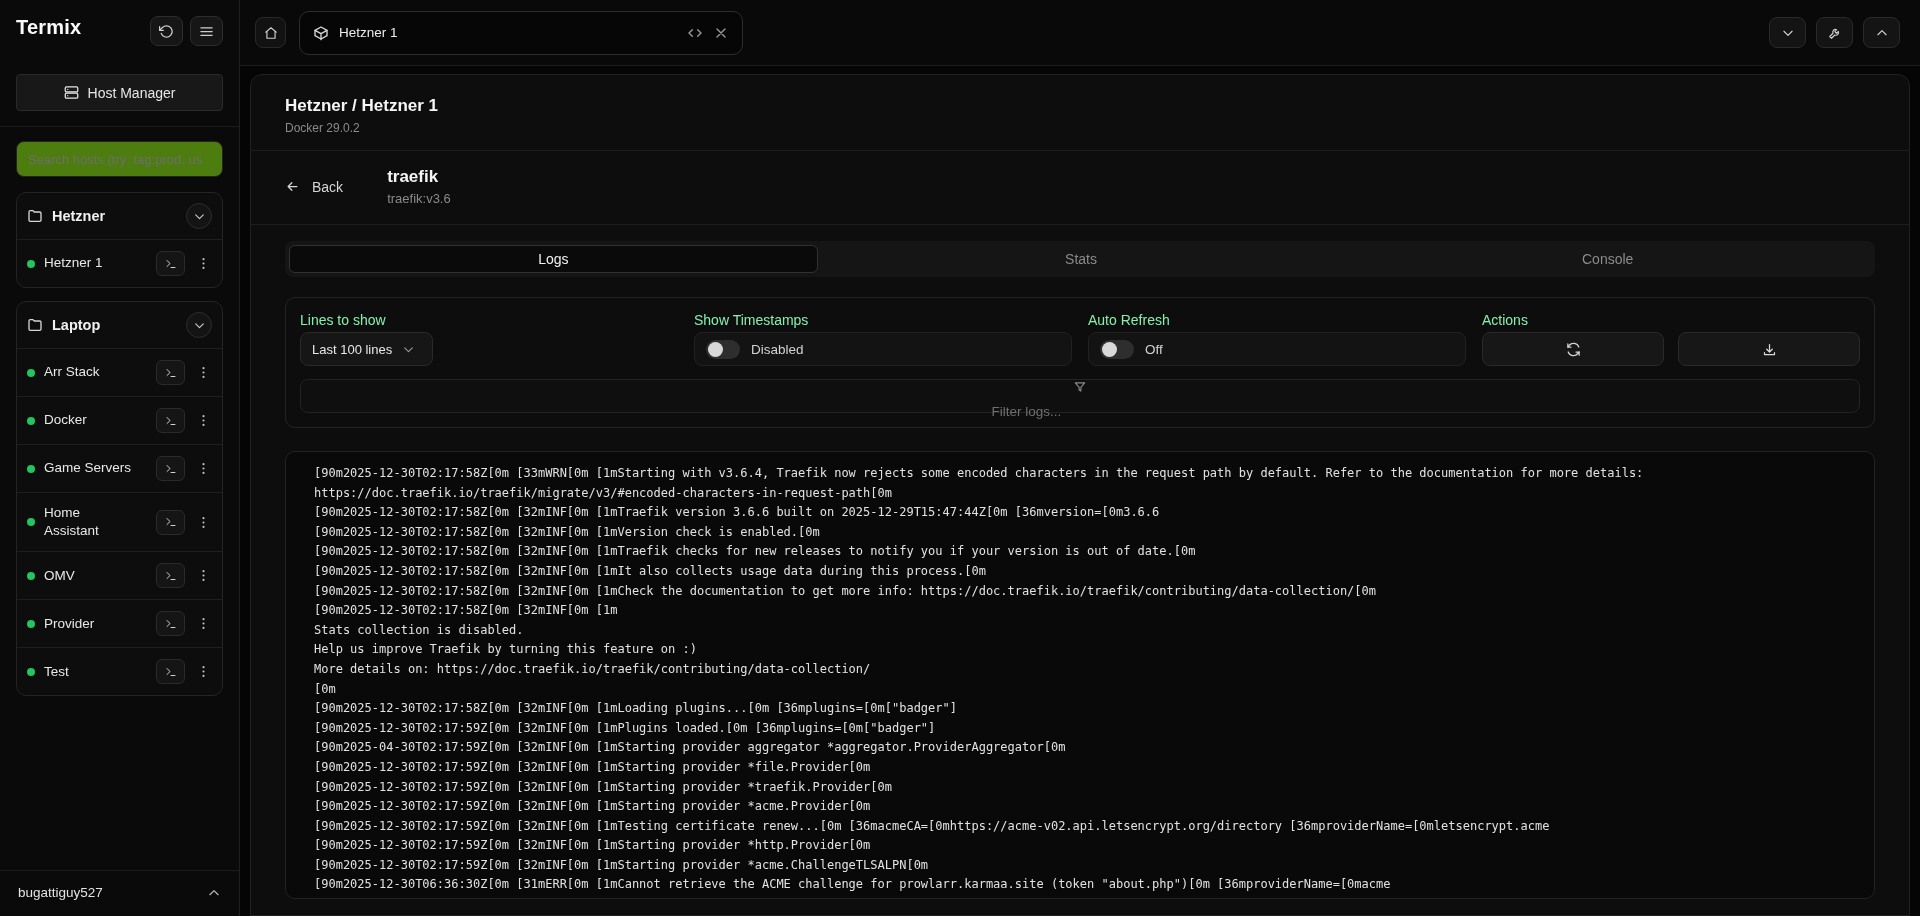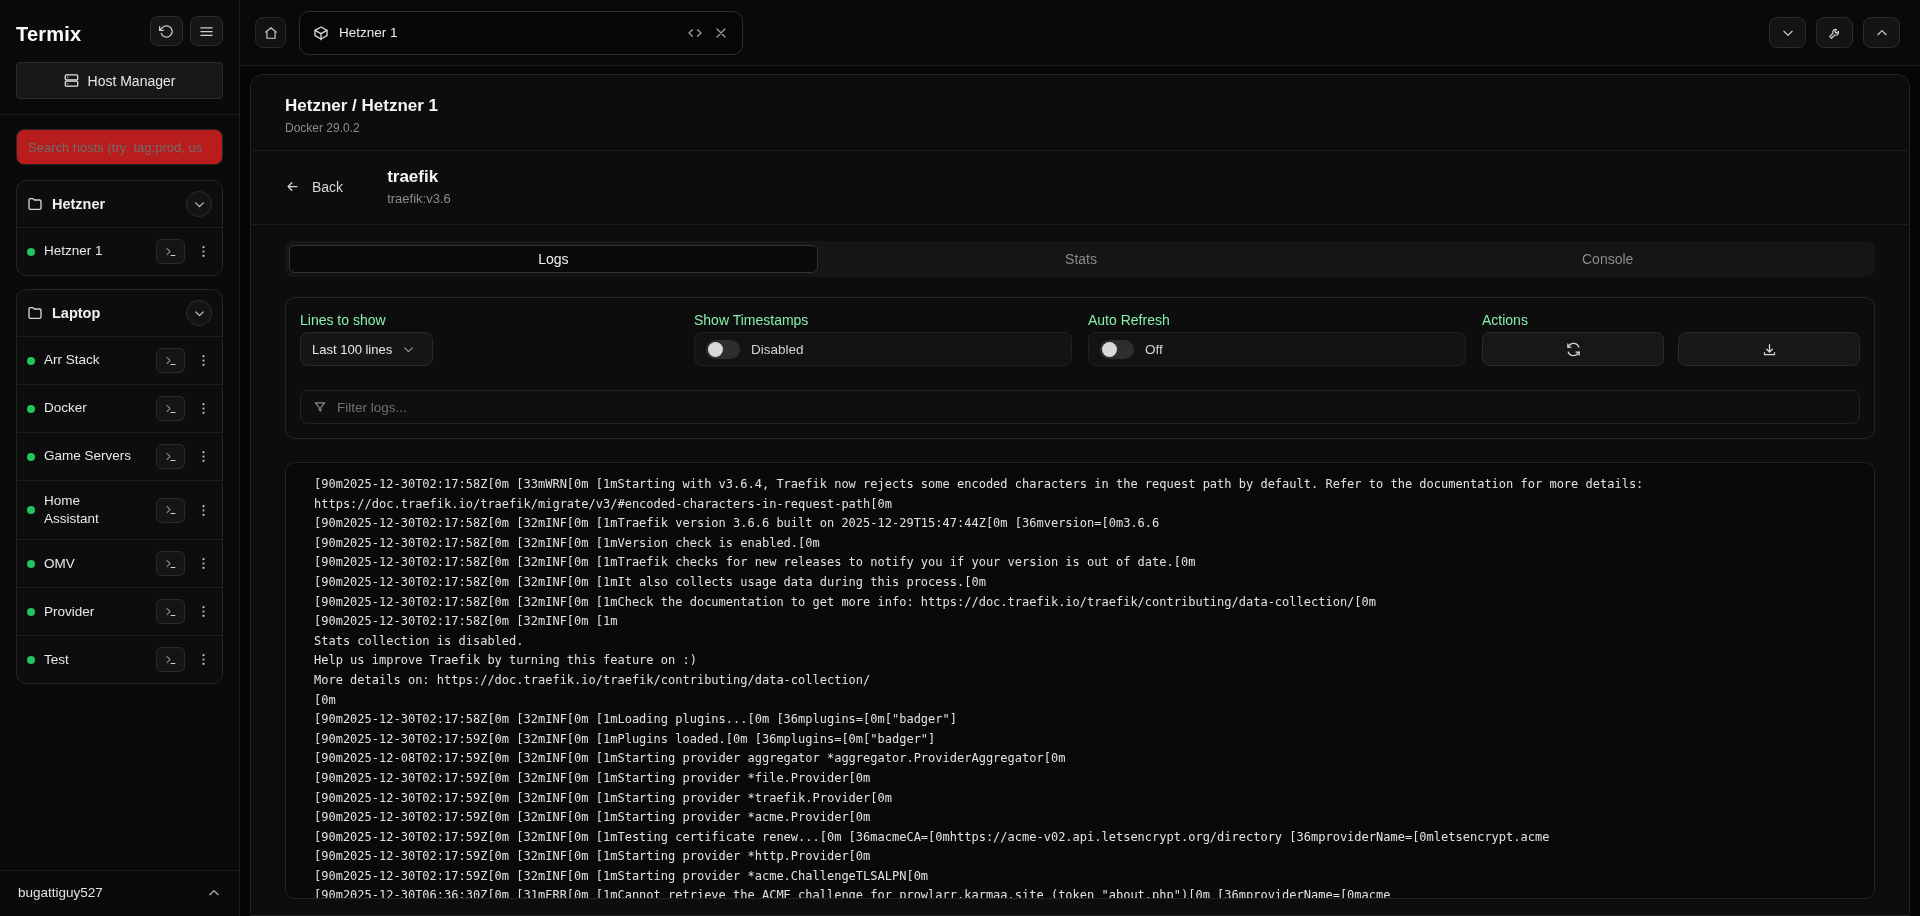--- a/index.html
+++ b/index.html
@@ -5,31 +5,31 @@
   * { margin:0; padding:0; box-sizing:border-box; }
   html,body { width:1920px; height:916px; overflow:hidden; background:#050505;
     font-family:"Liberation Sans",sans-serif; color:#e8e8e8; }
   svg { fill:none; stroke:currentColor; stroke-width:2; stroke-linecap:round; stroke-linejoin:round; }
   .icon { display:inline-flex; align-items:center; justify-content:center; flex:none; }
   .app { display:flex; width:100%; height:100%; }
 
   
   .sidebar { width:240px; min-width:240px; background:#0a0a0a; border-right:1px solid #1f1f1f;
     display:flex; flex-direction:column; padding:16px 16px 14px; }
-  .sb-header { display:flex; align-items:flex-end; margin-bottom:16px; }
+  .sb-header { display:flex; align-items:flex-start; margin-bottom:28px; }
   .sb-title { font-size:20px; font-weight:bold; letter-spacing:.2px; color:#fafafa; }
   .sb-header-btns { margin-left:auto; display:flex; gap:7px; }
   .icon-btn { width:33px; height:30px; border:1px solid #2d2d2d; background:#161616; border-radius:8px;
     display:flex; align-items:center; justify-content:center; color:#cfcfcf; cursor:pointer; }
   .icon-btn svg { width:15px; height:15px; }
   .host-manager { height:37px; border:1px solid #2b2b2b; background:#181818; border-radius:4px;
     display:flex; align-items:center; justify-content:center; gap:9px; font-size:14px; color:#e6e6e6; cursor:pointer; width:100%; }
   .host-manager svg { width:15px; height:15px; }
   .sb-divider { border:none; border-top:1px solid #1c1c1c; margin:15px -16px 14px; }
-  .search { height:36px; border:1px solid #242424; background:#b91c1c; border-radius:8px; padding:0 11px;
+  .search { height:36px; border:1px solid #242424; background:#4d7c0f; border-radius:8px; padding:0 11px;
     width:100%; color:#dcdcdc; font-size:13px; font-family:inherit; outline:none; }
   .search::placeholder { color:#6e6e6e; }
   .groups { margin-top:15px; display:flex; flex-direction:column; gap:13px; overflow:hidden; }
   .host-group { border:1px solid #242424; border-radius:10px; background:#0d0d0d; overflow:hidden; }
   .group-header { display:flex; align-items:center; gap:9px; padding:10px 10px; cursor:pointer; }
   .group-header .gicon { width:16px; height:16px; color:#d6d6d6; }
   .group-label { font-size:14.5px; font-weight:600; color:#f0f0f0; flex:1; }
   .round-btn { width:26px; height:26px; border:1px solid #2d2d2d; border-radius:999px; background:#141414;
     display:flex; align-items:center; justify-content:center; color:#cfcfcf; cursor:pointer; }
   .round-btn svg { width:13px; height:13px; }
@@ -90,22 +90,22 @@
   .dropdown .icon { margin-left:2px; color:#9a9a9a; }
   .dropdown svg { width:13px; height:13px; }
   .toggle-box { height:34px; border:1px solid #212121; background:#131313; border-radius:8px;
     display:flex; align-items:center; gap:11px; padding:0 11px; font-size:13.5px; color:#d2d2d2; }
   .switch { width:34px; height:19px; border-radius:999px; background:#2e2e2e; position:relative; flex:none; cursor:pointer; }
   .switch::after { content:""; position:absolute; left:2px; top:2px; width:15px; height:15px; border-radius:50%; background:#d9d9d9; }
   .action-btns { display:flex; gap:14px; }
   .action-btn { flex:1; height:34px; border:1px solid #2a2a2a; background:#171717; border-radius:8px;
     display:flex; align-items:center; justify-content:center; color:#d6d6d6; cursor:pointer; }
   .action-btn svg { width:15px; height:15px; }
-  .filter-wrap { margin-top:24px; height:34px; border:1px solid #242424; background:#0f0f0f; border-radius:8px;
-    display:flex; align-items:center; gap:10px; padding:0 12px; }
+  .filter-wrap { margin-top:13px; height:34px; border:1px solid #242424; background:#0f0f0f; border-radius:8px;
+    display:flex; align-items:center; gap:10px; padding:0 12px;flex-direction:column; }
   .filter-wrap .icon { color:#8a8a8a; }
   .filter-wrap svg { width:14px; height:14px; }
   .filter-input { flex:1; background:transparent; border:none; outline:none; color:#dcdcdc;
     font-size:13.5px; font-family:inherit; }
   .filter-input::placeholder { color:#707070; }
   .log-box { flex:1; margin:23px 34px 16px; border:1px solid #232323; border-radius:10px; background:#090909;
     padding:12px 28px; overflow:hidden; min-height:0; }
   .log-line { font-family:"DejaVu Sans Mono",monospace; font-size:12px; line-height:19.6px; color:#e2e2e2;
     white-space:pre-wrap; overflow-wrap:anywhere; }
 </style>
@@ -484,21 +484,21 @@
             <div class="log-line">[90m2025-12-30T02:17:58Z[0m [32mINF[0m [1mTraefik checks for new releases to notify you if your version is out of date.[0m</div>
             <div class="log-line">[90m2025-12-30T02:17:58Z[0m [32mINF[0m [1mIt also collects usage data during this process.[0m</div>
             <div class="log-line">[90m2025-12-30T02:17:58Z[0m [32mINF[0m [1mCheck the documentation to get more info: https://doc.traefik.io/traefik/contributing/data-collection/[0m</div>
             <div class="log-line">[90m2025-12-30T02:17:58Z[0m [32mINF[0m [1m</div>
             <div class="log-line">Stats collection is disabled.</div>
             <div class="log-line">Help us improve Traefik by turning this feature on :)</div>
             <div class="log-line">More details on: https://doc.traefik.io/traefik/contributing/data-collection/</div>
             <div class="log-line">[0m</div>
             <div class="log-line">[90m2025-12-30T02:17:58Z[0m [32mINF[0m [1mLoading plugins...[0m [36mplugins=[0m["badger"]</div>
             <div class="log-line">[90m2025-12-30T02:17:59Z[0m [32mINF[0m [1mPlugins loaded.[0m [36mplugins=[0m["badger"]</div>
-            <div class="log-line">[90m2025-12-08T02:17:59Z[0m [32mINF[0m [1mStarting provider aggregator *aggregator.ProviderAggregator[0m</div>
+            <div class="log-line">[90m2025-04-30T02:17:59Z[0m [32mINF[0m [1mStarting provider aggregator *aggregator.ProviderAggregator[0m</div>
             <div class="log-line">[90m2025-12-30T02:17:59Z[0m [32mINF[0m [1mStarting provider *file.Provider[0m</div>
             <div class="log-line">[90m2025-12-30T02:17:59Z[0m [32mINF[0m [1mStarting provider *traefik.Provider[0m</div>
             <div class="log-line">[90m2025-12-30T02:17:59Z[0m [32mINF[0m [1mStarting provider *acme.Provider[0m</div>
             <div class="log-line">[90m2025-12-30T02:17:59Z[0m [32mINF[0m [1mTesting certificate renew...[0m [36macmeCA=[0mhttps://acme-v02.api.letsencrypt.org/directory [36mproviderName=[0mletsencrypt.acme</div>
             <div class="log-line">[90m2025-12-30T02:17:59Z[0m [32mINF[0m [1mStarting provider *http.Provider[0m</div>
             <div class="log-line">[90m2025-12-30T02:17:59Z[0m [32mINF[0m [1mStarting provider *acme.ChallengeTLSALPN[0m</div>
             <div class="log-line">[90m2025-12-30T06:36:30Z[0m [31mERR[0m [1mCannot retrieve the ACME challenge for prowlarr.karmaa.site (token "about.php")[0m [36mproviderName=[0macme</div>
           </div>
 
       </div>

